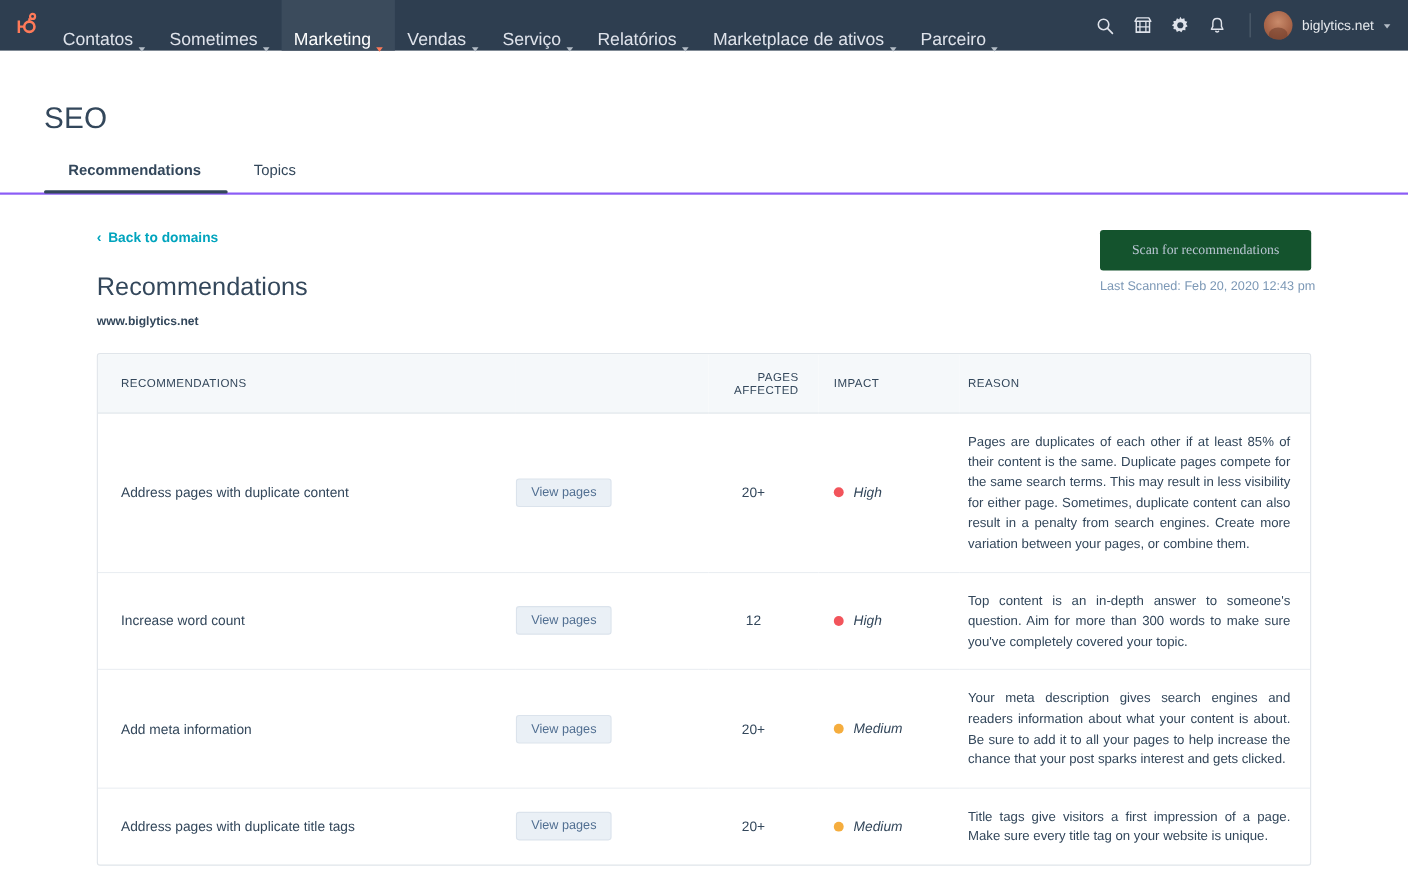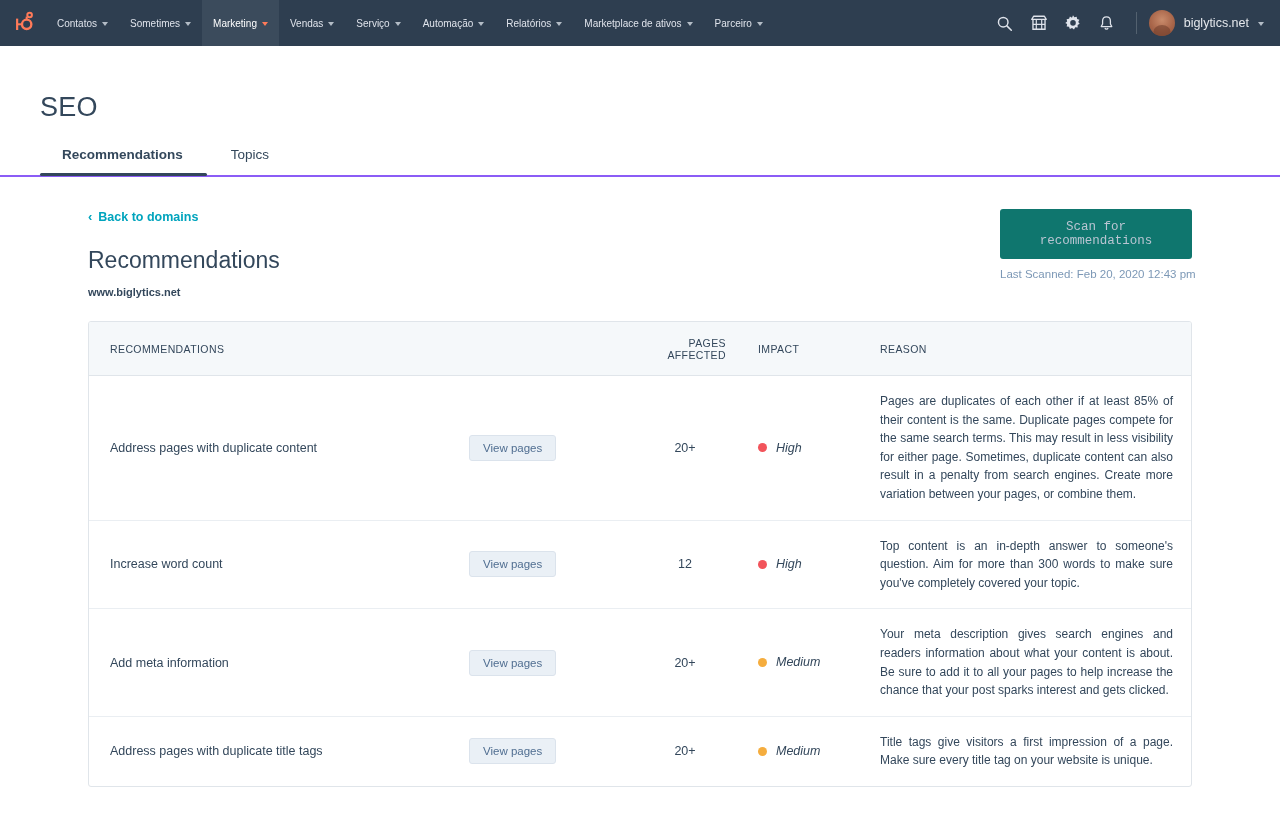--- a/index.html
+++ b/index.html
@@ -27,24 +27,24 @@
     align-items: center;
     justify-content: center;
     flex: none;
   }
   .nav-items {
     display: flex;
     align-items: stretch;
   }
   .nav-item {
     display: flex;
-    align-items: center;
+    align-items: flex-end;
     gap: 5px;
     padding: 0 11px;
-    font-size: 10px;
+    font-size: 16px;
     color: #dfe3eb;
     white-space: nowrap;
     cursor: pointer;
   }
   .nav-item.active {
     background: #3b4b5c;
     color: #ffffff;
   }
   .nav-caret {
     display: inline-block;
@@ -182,25 +182,25 @@
 
   .scan-block {
     position: absolute;
     right: 88px;
     top: 32px;
     width: 192px;
     text-align: center;
   }
   .scan-btn {
     width: 100%;
-    background: #0f766e;
+    background: #14532d;
     color: #b9c5d2;
     border: none;
     border-radius: 3px;
-    font-family: Liberation Mono, monospace;
+    font-family: Liberation Serif, serif;
     font-size: 12.5px;
     padding: 11px 8px;
     cursor: default;
   }
   .last-scanned {
     margin-top: 9px;
     font-size: 11.5px;
     color: #7c98b6;
     white-space: nowrap;
   }
@@ -302,24 +302,20 @@
     <div class="nav-item active">
       <span>Marketing</span>
       <i class="nav-caret"></i>
     </div>
     <div class="nav-item">
       <span>Vendas</span>
       <i class="nav-caret"></i>
     </div>
     <div class="nav-item">
       <span>Serviço</span>
-      <i class="nav-caret"></i>
-    </div>
-    <div class="nav-item">
-      <span>Automação</span>
       <i class="nav-caret"></i>
     </div>
     <div class="nav-item">
       <span>Relatórios</span>
       <i class="nav-caret"></i>
     </div>
     <div class="nav-item">
       <span>Marketplace de ativos</span>
       <i class="nav-caret"></i>
     </div>

